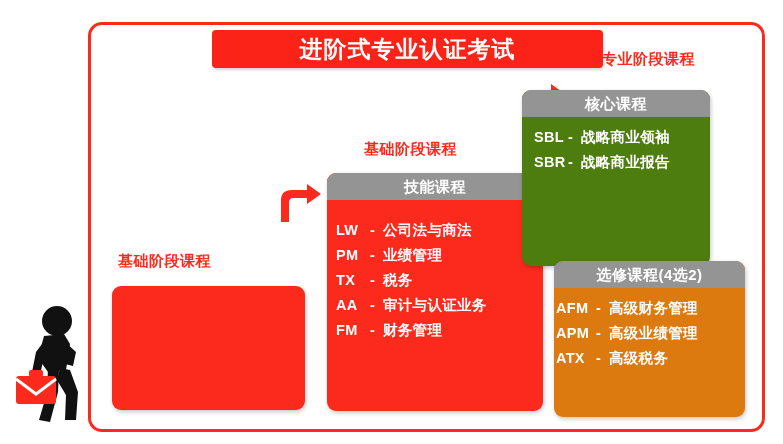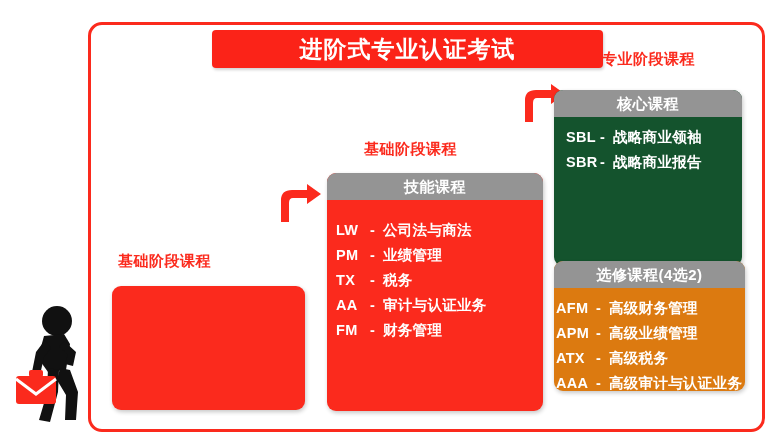--- a/index.html
+++ b/index.html
@@ -128,34 +128,34 @@
     left: 327px;
     top: 173px;
     width: 216px;
     height: 238px;
     background: #fb2a1d;
   }
   #card-skills .card-body { padding-top: 18px; }
 
   
   #card-core {
-    left: 554px;
+    left: 522px;
     top: 90px;
     width: 188px;
     height: 176px;
-    background: #14532d;
+    background: #4d7c0f;
   }
   #card-core .card-body { padding-top: 8px; padding-left: 12px; }
 
   
   #card-elective {
     left: 554px;
     top: 261px;
     width: 191px;
-    height: 130px;
+    height: 156px;
     background: #dc7a10;
   }
   #card-elective .card-body { padding-top: 8px; padding-left: 2px; }
   #card-elective .course-row .code { min-width: 40px; }
 
   
   .arrow {
     position: absolute;
     width: 44px;
     height: 38px;
@@ -254,19 +254,16 @@
     <div class="card-body">
       <div class="course-row">
         <span class="code">AFM</span><span class="dash">-</span><span class="cname">高级财务管理</span>
       </div>
       <div class="course-row">
         <span class="code">APM</span><span class="dash">-</span><span class="cname">高级业绩管理</span>
       </div>
       <div class="course-row">
         <span class="code">ATX</span><span class="dash">-</span><span class="cname">高级税务</span>
       </div>
-      <div class="course-row">
-        <span class="code">AAA</span><span class="dash">-</span><span class="cname">高级审计与认证业务</span>
-      </div>
     </div>
   </div>
 
 </div>
 
 </body></html>

